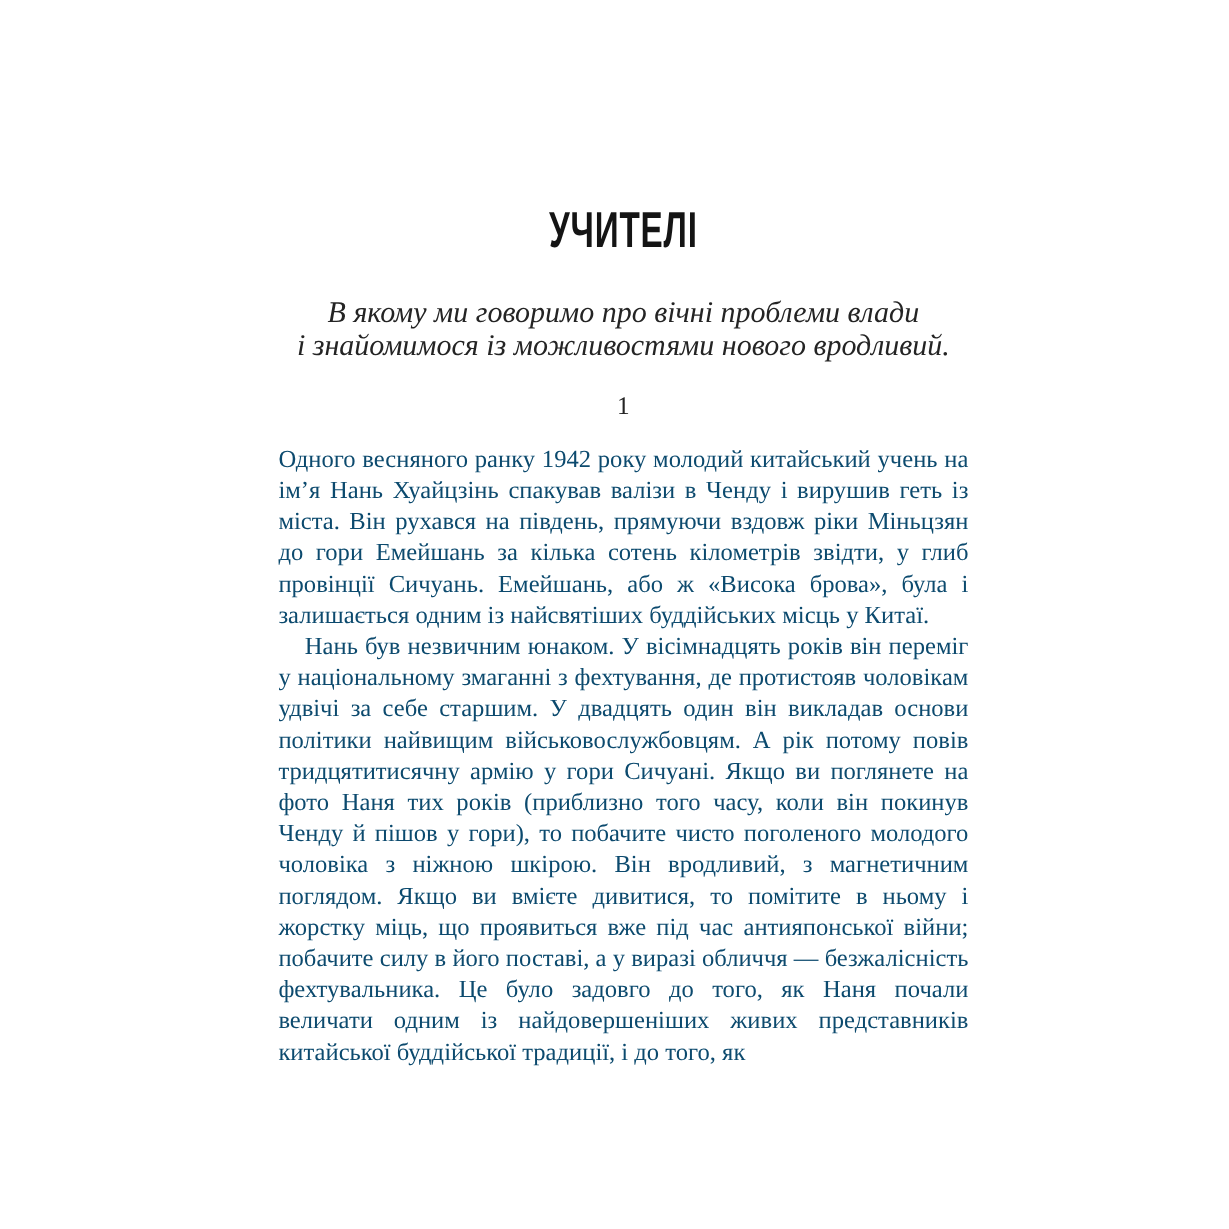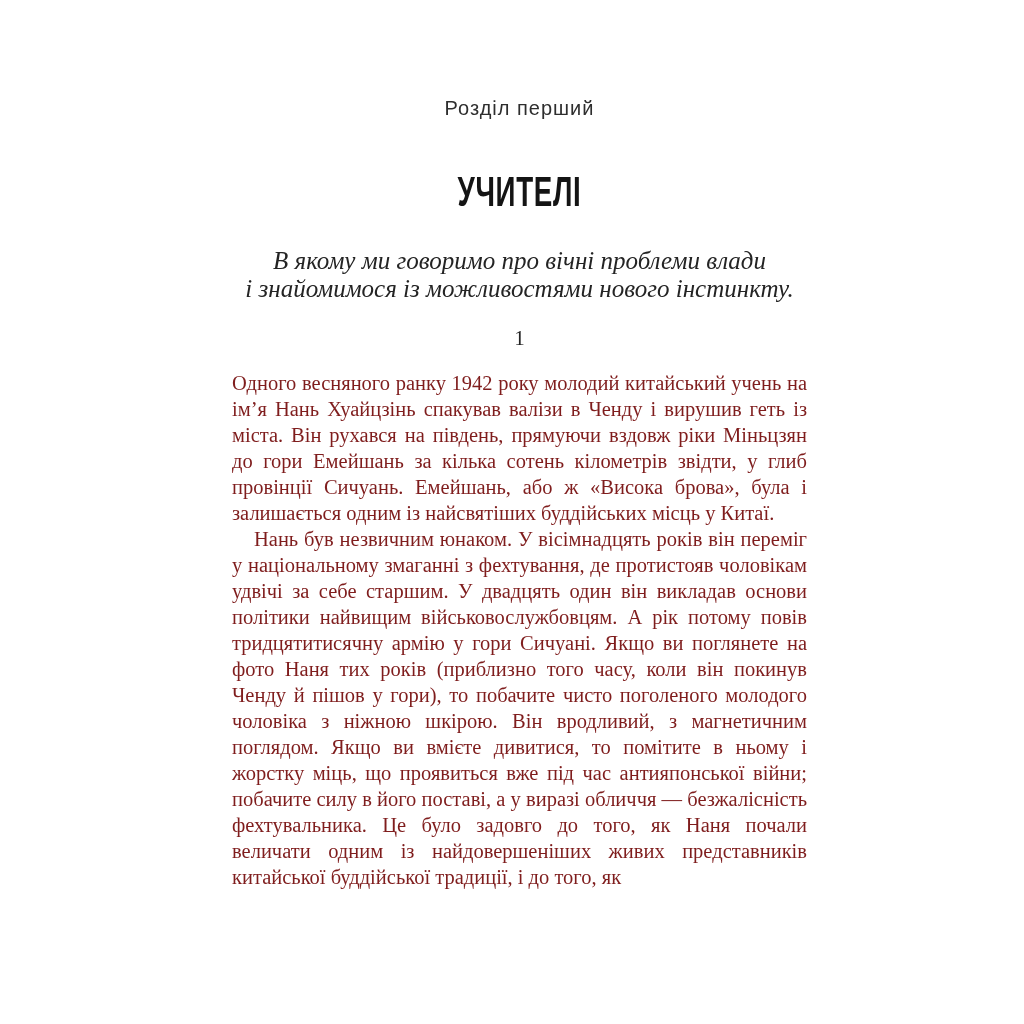--- a/index.html
+++ b/index.html
@@ -69,42 +69,41 @@
     color: #242424;
   }
   .body-text {
     position: absolute;
     top: 370px;
     left: 232px;
     width: 575px;
     font-size: 20.5px;
     line-height: 26px;
     text-align: justify;
-    color: #7f1d1d;
+    color: #0c4a6e;
   }
   .body-text p {
     margin: 0;
     padding: 0;
   }
   .body-text p + p {
     text-indent: 22px;
   }
 </style>
 </head>
 <body>
 
 <div class="book-page">
 
-  <div class="running-head">Розділ перший</div>
 
   <div class="chapter-title">УЧИТЕЛІ</div>
 
   <div class="epigraph">
     <span class="epigraph-line">В якому ми говоримо про вічні проблеми влади</span>
-    <span class="epigraph-line">і знайомимося із можливостями нового інстинкту.</span>
+    <span class="epigraph-line">і знайомимося із можливостями нового вродливий.</span>
   </div>
 
   <div class="section-number">1</div>
 
   <div class="body-text">
     <p>Одного весняного ранку 1942 року молодий китайський учень на імʼя Нань Хуайцзінь спакував валізи в Ченду і вирушив геть із міста. Він рухався на південь, прямуючи вздовж ріки Міньцзян до гори Емейшань за кілька сотень кілометрів звідти, у глиб провінції Сичуань. Емейшань, або ж «Висока брова», була і залишається одним із найсвятіших буддійських місць у Китаї.</p>
     <p>Нань був незвичним юнаком. У вісімнадцять років він переміг у національному змаганні з фехтування, де протистояв чоловікам удвічі за себе старшим. У двадцять один він викладав основи політики найвищим військовослужбовцям. А рік потому повів тридцятитисячну армію у гори Сичуані. Якщо ви поглянете на фото Наня тих років (приблизно того часу, коли він покинув Ченду й пішов у гори), то побачите чисто поголеного молодого чоловіка з ніжною шкірою. Він вродливий, з магнетичним поглядом. Якщо ви вмієте дивитися, то помітите в ньому і жорстку міць, що проявиться вже під час антияпонської війни; побачите силу в його поставі, а у виразі обличчя — безжалісність фехтувальника. Це було задовго до того, як Наня почали величати одним із найдовершеніших живих представників китайської буддійської традиції, і до того, як</p>
   </div>
 
 </div>

